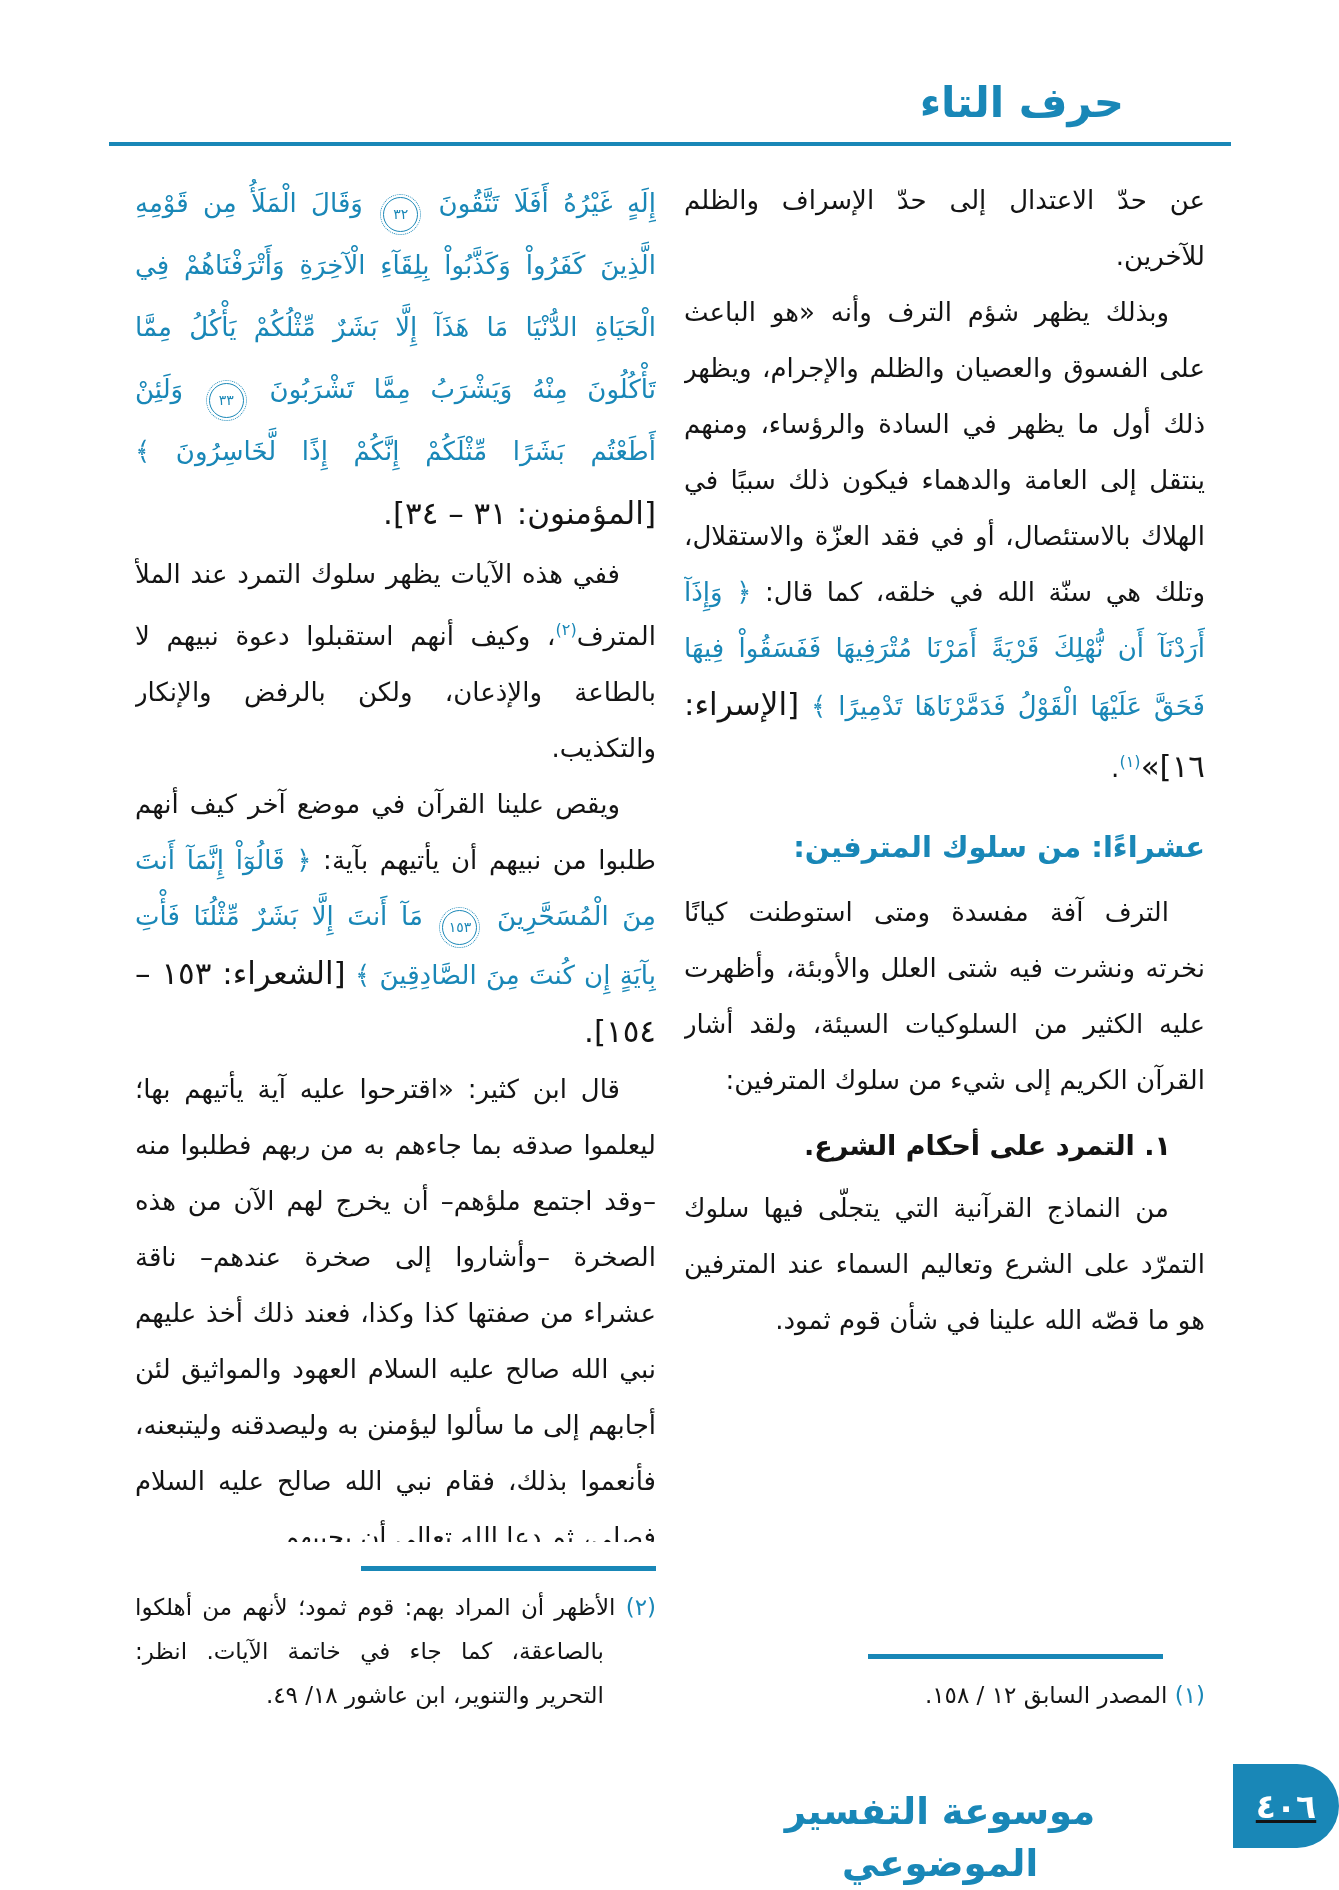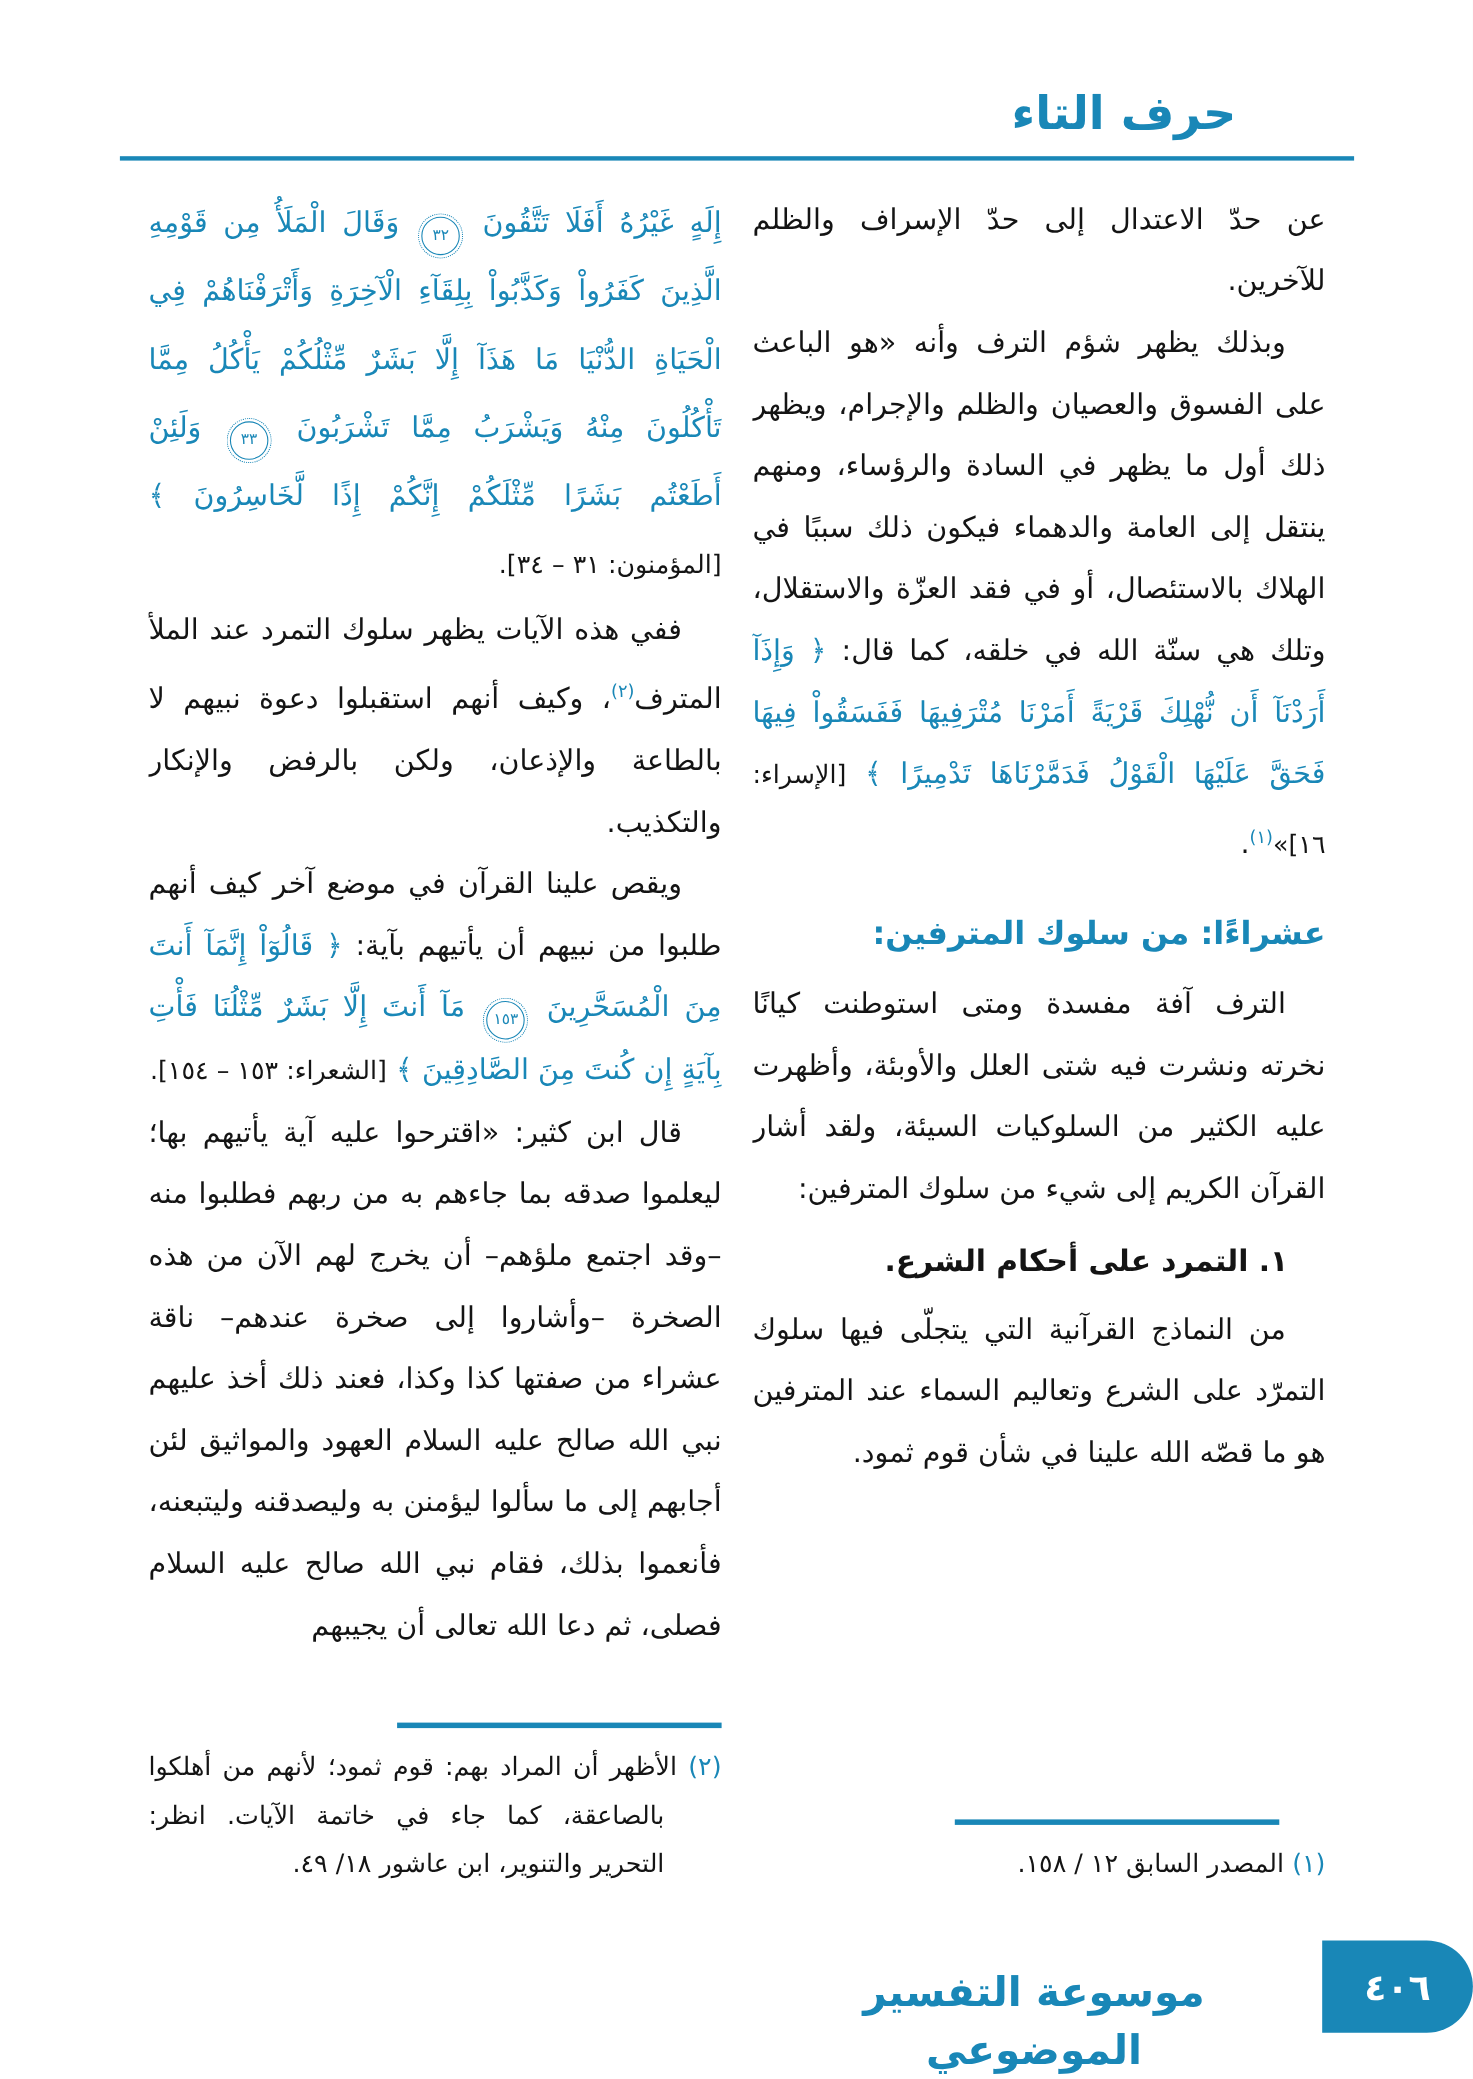--- a/index.html
+++ b/index.html
@@ -61,21 +61,21 @@
   .heading-black{
     margin:12px 0 8px;
     padding-right:34px;
     font-size:27px;
     font-weight:bold;
     line-height:52px;
   }
   
   .seg-t{}
   .seg-q{color:var(--accent);}
-  .seg-ref{font-size:23px;}
+  .seg-ref{font-size:31px;}
   .seg-s{color:var(--accent);font-size:0.62em;vertical-align:super;}
   .seg-m{color:var(--accent);}
   .seg-a{
     display:inline-flex;align-items:center;justify-content:center;
     width:33px;height:33px;border-radius:50%;
     border:1.5px solid var(--accent);
     outline:1.5px dotted var(--accent);outline-offset:2px;
     color:var(--accent);
     font-size:14px;line-height:1;
     vertical-align:-7px;margin:0 6px;
@@ -98,24 +98,24 @@
     position:absolute;
     bottom:0;right:219px;width:360px;
     text-align:center;
     color:var(--accent);
   }
   .logo-title{font-size:37px;font-weight:bold;line-height:52px;letter-spacing:-1px;}
   .logo-sub{font-size:20px;font-weight:bold;line-height:30px;}
   .page-badge{
     position:absolute;
     right:0;bottom:42px;
-    width:137px;height:84px;
+    width:106px;height:84px;
     background:var(--accent);
     border-radius:0 44px 44px 0; 
-    display:flex;align-items:center;justify-content:center;
+    display:flex;align-items:center;justify-content:center;text-decoration:underline;
   }
   .page-badge span{
     color:var(--badge_text,#fff);
     font-size:33px;
     letter-spacing:5px;
     font-weight:bold;
   }
 </style>
 </head>
 <body>

